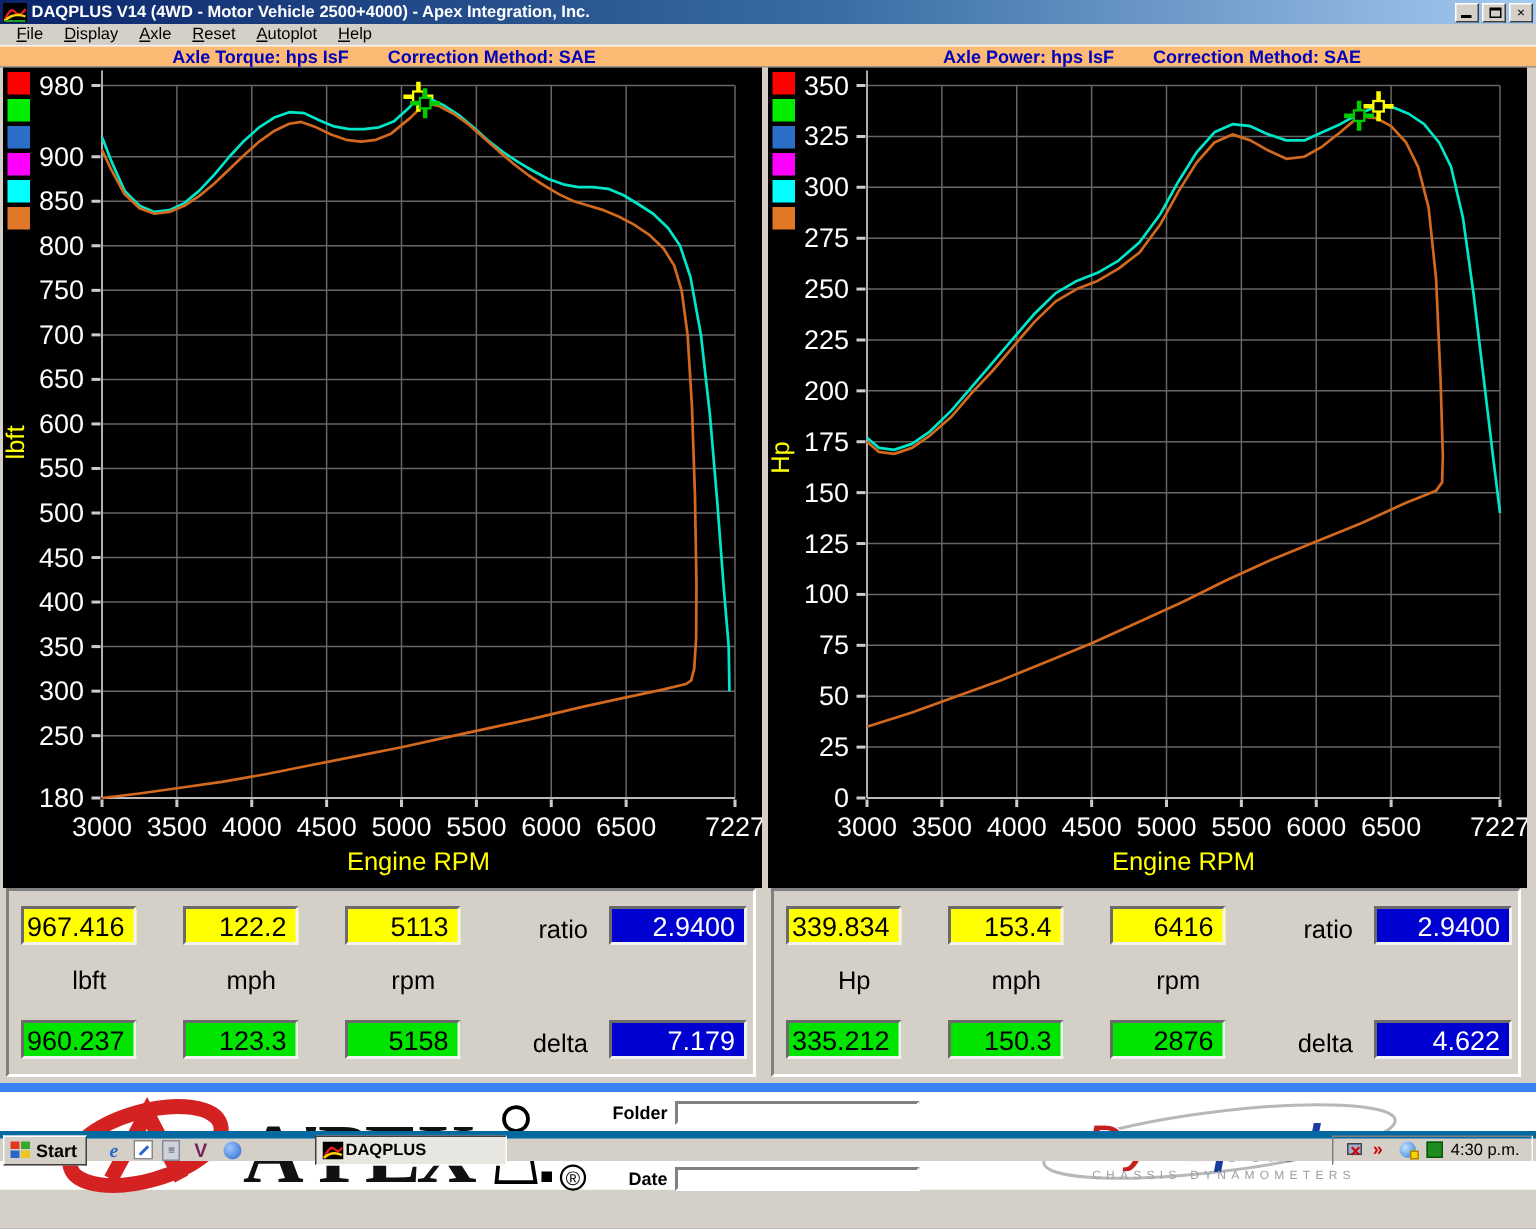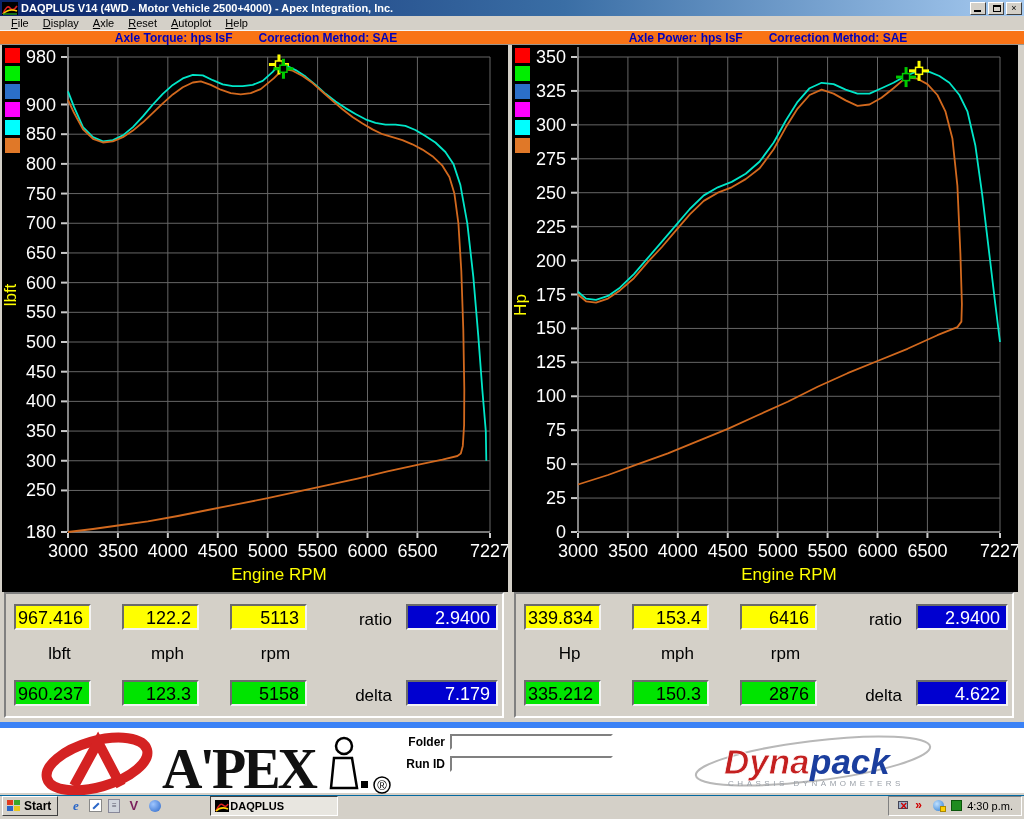--- a/index.html
+++ b/index.html
@@ -16,21 +16,21 @@
     font-size:9px; line-height:10px; text-align:center; color:#000; position:relative; }
   .glyph-min { position:absolute; left:3px; bottom:2px; width:7px; height:2px; background:#000; }
   .glyph-restore { position:absolute; left:4px; top:2px; width:8px; height:7px; border:1px solid #000; border-top-width:2px; background:#d4d0c8; }
   .app-icon { width:16px; height:13px; display:block; }
 
   .menubar { position:absolute; left:0; top:16px; width:1024px; height:14px; background:#d4d0c8;
     display:flex; align-items:center; font-size:11px; color:#000; padding-left:4px; }
   .menu-item { display:inline-block; padding:0 7px; }
   .menu-item::first-letter { text-decoration:underline; }
 
-  .headerstrip { position:absolute; left:0; top:30px; width:1024px; height:15px; background:#f97316;
+  .headerstrip { position:absolute; left:0; top:30px; width:1024px; height:15px; background:#fdba74;
     border-top:1px solid #f5f5f5; border-bottom:1px solid #9a968f; display:flex; }
   .header-cell { width:50%; display:flex; justify-content:center; gap:26px; align-items:center;
     color:#0000bb; font-weight:bold; font-size:12px; white-space:nowrap; }
 
   
   .chart-panel { position:absolute; top:45px; width:506px; height:547px; background:#000; }
   .chart-panel.left { left:2px; } .chart-panel.right { left:512px; }
   .plot { position:absolute; left:0; top:0;
     font-family:"Liberation Sans", sans-serif; }
   .swatches { position:absolute; left:3px; top:3px; display:flex; flex-direction:column; gap:3px; }
@@ -50,22 +50,22 @@
 
   
   .footer { position:absolute; left:0; top:722px; width:1024px; height:71px; background:#fff;
     border-top:6px solid #3b82f6; border-bottom:2px solid #fff; }
   .field-row { position:absolute; left:390px; height:17px; display:flex; align-items:center; }
   .field-label { width:60px; text-align:right; font-size:12px; font-weight:bold; color:#000; padding-right:5px; }
   .field-input { width:163px; height:16px; border:2px solid; border-color:#808080 #fff #fff #808080;
     background:#fff; font-size:11px; outline:none; }
 
   
-  .taskbar { position:absolute; left:0; top:795px; width:1024px; height:20px; background:#d4d0c8;
-    border-top:1px solid #0369a1; display:flex; align-items:center; padding:0 2px; }
+  .taskbar { position:absolute; left:0; top:754px; width:1024px; height:20px; background:#d4d0c8;
+    border-top:5px solid #0369a1; display:flex; align-items:center; padding:0 2px; }
   .start-btn { height:20px; display:flex; align-items:center; gap:3px; padding:0 6px 0 4px;
     background:#d4d0c8; border:1px solid; border-color:#fff #404040 #404040 #fff; font-size:12px; font-weight:bold; }
   .flag { width:14px; height:12px; display:grid; grid-template-columns:6px 6px; grid-template-rows:5px 5px; gap:1px; }
   .flag i { display:block; } .flag .r{background:#e03a1e}.flag .g{background:#3aa62a}.flag .b{background:#2a66c8}.flag .y{background:#e8c61e}
   .qlaunch { display:flex; align-items:center; gap:6px; margin-left:10px; }
   .qicon { width:15px; height:15px; display:flex; align-items:center; justify-content:center; font-size:13px; font-weight:bold; }
   .task-btn { margin-left:48px; width:128px; height:20px; display:flex; align-items:center; gap:1px; padding:0 4px;
     background:#e8e6e0; border:1px solid; border-color:#404040 #fff #fff #404040; font-size:11px; font-weight:bold; }
   .tray { margin-left:auto; height:20px; display:flex; align-items:center; gap:5px; padding:0 8px;
     border:1px solid; border-color:#808080 #fff #fff #808080; font-size:11px; }
@@ -357,20 +357,24 @@
     </svg>
 
     <div class="field-row" style="top:5px;">
       <span class="field-label">Folder</span>
       <input class="field-input" style="">
     </div>
     <div class="field-row" style="top:27px;">
       <span class="field-label">Run ID</span>
       <input class="field-input" style="">
     </div>
+    <div class="field-row" style="top:49px;">
+      <span class="field-label">Date</span>
+      <input class="field-input" style="">
+    </div>
 
     <svg style="position:absolute; left:688px; top:6px;" width="250" height="60" viewBox="0 0 250 60">
       <ellipse cx="125" cy="27" rx="118" ry="20" fill="none" stroke="#b8b8b8" stroke-width="2" transform="rotate(-7 125 27)"></ellipse>
       <text x="36" y="40" font-size="35" font-style="italic" font-weight="bold" fill="#c42020" stroke="#fff" stroke-width="0.8" font-family="Liberation Sans, sans-serif">Dyna</text>
       <text x="122" y="40" font-size="35" font-style="italic" font-weight="bold" fill="#1b3e9e" font-family="Liberation Sans, sans-serif">pack</text>
       <text x="128" y="52" font-size="8" letter-spacing="3.5" text-anchor="middle" fill="#9aa0a8">CHASSIS DYNAMOMETERS</text>
     </svg>
   </div>
 
   <div class="taskbar">

